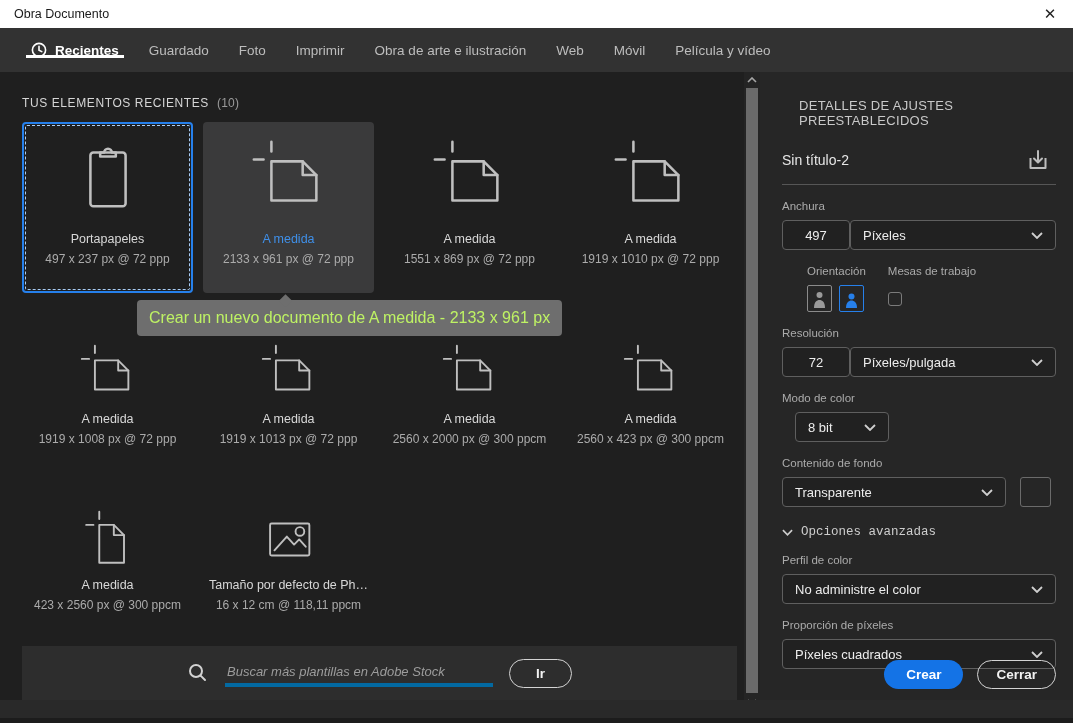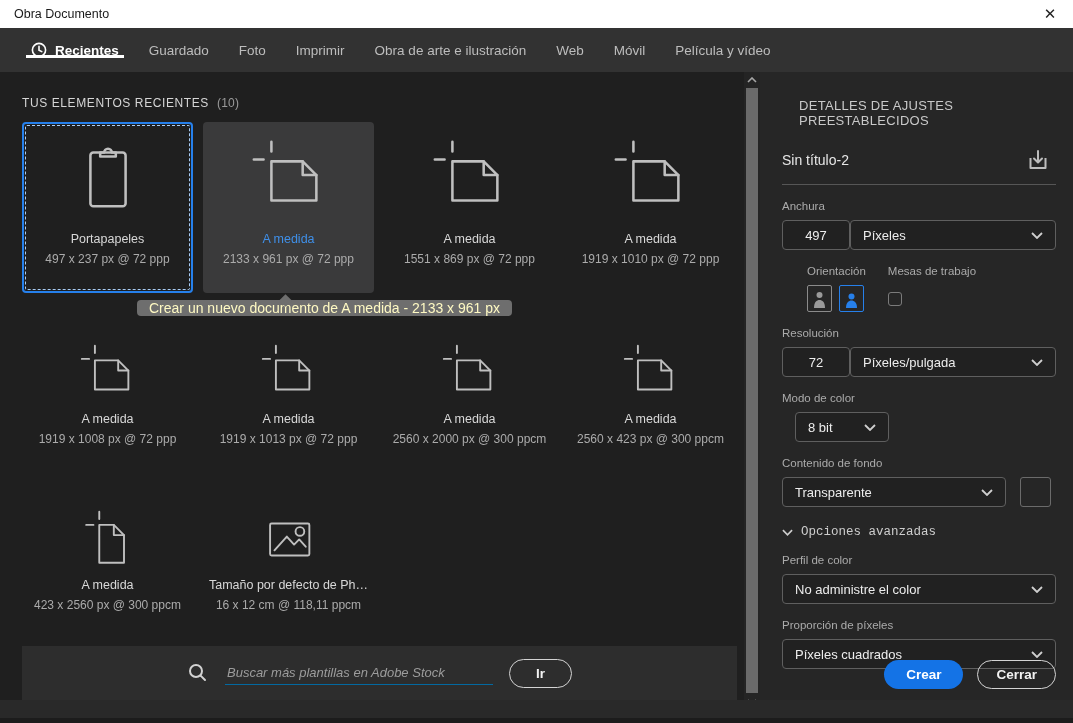--- a/index.html
+++ b/index.html
@@ -37,38 +37,38 @@
   .card-name { font-size:12.5px; color:#d8d8d8; margin-bottom:6px; white-space:nowrap; }
   .card-dims { font-size:12px; color:#ababab; white-space:nowrap; }
   .card.selected { border:2px solid #2680eb; }
   .card.selected::before { content:""; position:absolute; inset:1px; border:1px dashed #a9cdf5; border-radius:2px; pointer-events:none; }
   .card.hover { background:#3a3a3b; }
   .card.hover .card-name { color:#3f8fe8; }
   .card-icon svg { stroke:#bfbfbf; fill:none; stroke-width:2.6; stroke-linecap:round; stroke-linejoin:round; }
   .card.small .card-icon svg { width:64px; height:64px; }
 
   
-  .tooltip { position:absolute; left:137px; top:228px; height:16px; background:#6e6e6e; color:#fef9c3;
-             font-size:14px; display:flex; align-items:center; padding:0 12px; border-radius:4px; z-index:5; }
+  .tooltip { position:absolute; left:137px; top:228px; height:36px; background:#6e6e6e; color:#bef264;
+             font-size:16px; display:flex; align-items:center; padding:0 12px; border-radius:4px; z-index:5; }
   .tooltip::before { content:""; position:absolute; top:-4px; left:144px; width:9px; height:9px;
                      background:#6e6e6e; transform:rotate(45deg); }
 
   
   .scrollbar { width:16px; background:#242424; position:relative; }
   .scroll-thumb { position:absolute; left:2px; right:2px; top:16px; bottom:30px; background:#6a6a6a; }
   .scroll-arrow { position:absolute; left:0; right:0; text-align:center; color:#a6a6a6; line-height:0; }
   .scroll-arrow.up { top:5px; }
   .scroll-arrow.down { bottom:18px; }
   .scroll-arrow svg { stroke:#a6a6a6; fill:none; stroke-width:1.6; }
 
   
   .searchbar { position:absolute; left:22px; top:574px; width:715px; height:54px; background:#2d2d2d;
                display:flex; align-items:center; justify-content:center; gap:16px; }
   .search-icon { line-height:0; }
-  .search-input { width:268px; background:transparent; border:none; border-bottom:1px solid #0369a1;
+  .search-input { width:268px; background:transparent; border:none; border-bottom:4px solid #0369a1;
                   color:#fef9c3; font-size:13px; font-style:italic; padding:4px 2px; outline:none;
                   font-family:"Liberation Sans", sans-serif; }
   .search-input::placeholder { color:#9c9c9c; font-style:italic; }
   .btn-outline { border:1.5px solid #d4d4d4; background:transparent; color:#f2f2f2; border-radius:16px;
                  font-size:13.5px; font-weight:bold; padding:6px 18px; cursor:default;
                  font-family:"Liberation Sans", sans-serif; }
   .go-btn { padding:6px 26px; }
 
   
   .right { width:313px; background:#262626; padding:26px 17px 0 22px; position:relative; }

